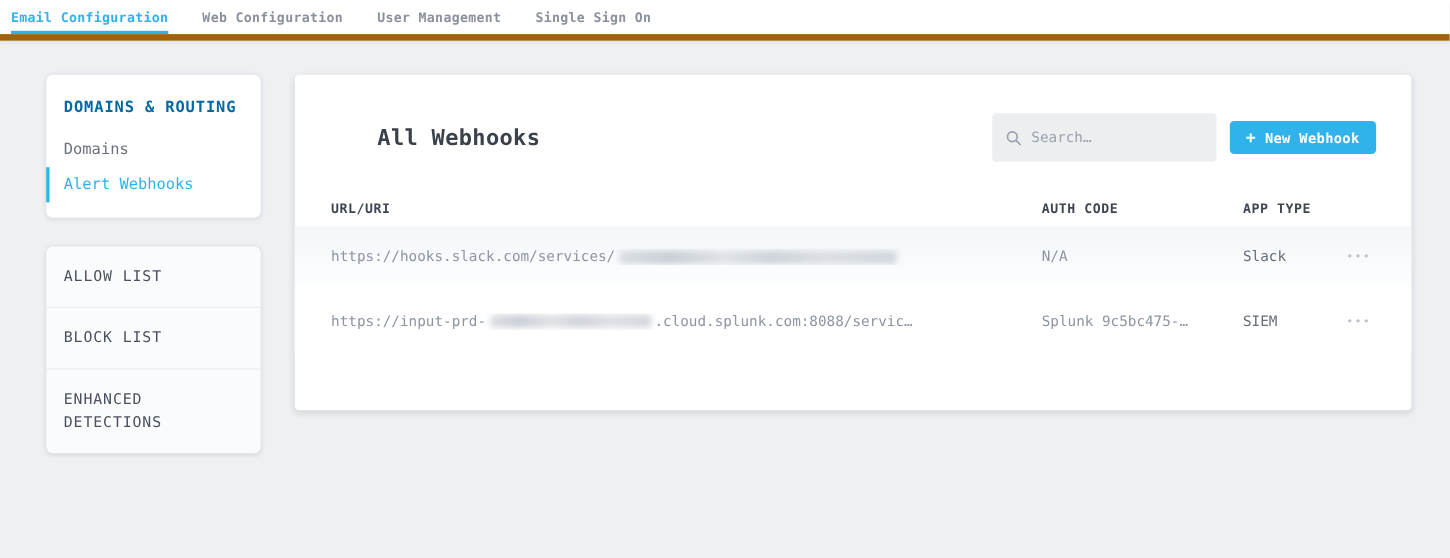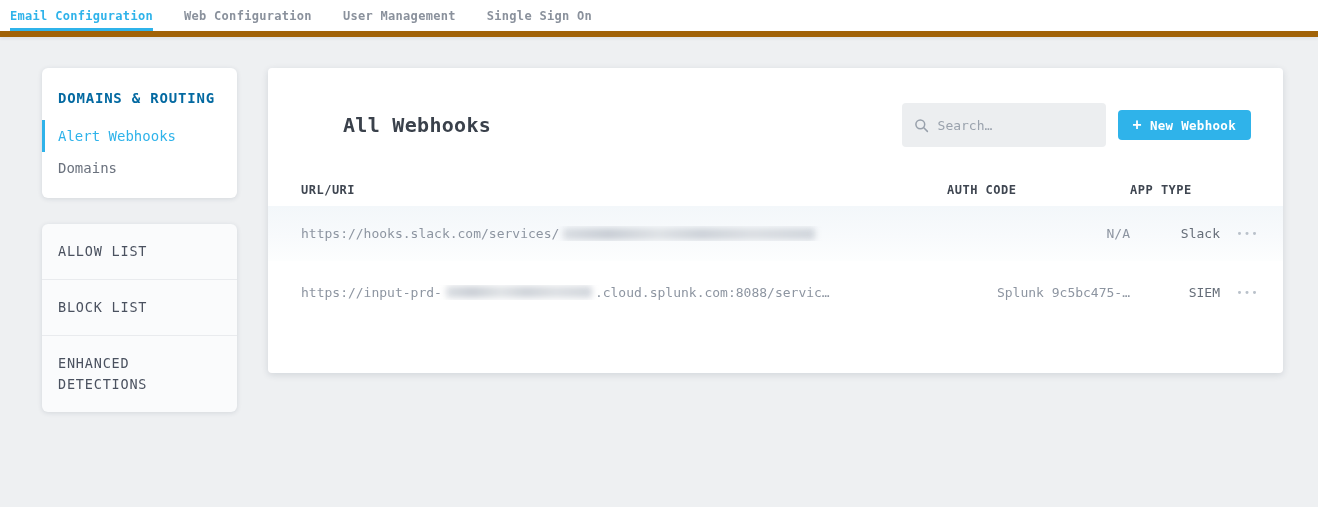--- a/index.html
+++ b/index.html
@@ -93,21 +93,21 @@
   .thead, .trow {
     display:grid;
     grid-template-columns:646px 183px 90px 1fr;
     align-items:center;
     padding:0 24px 0 33px;
   }
   .thead { height:32px; margin-top:27px; }
   .thead div {
     font-size:12px; font-weight:bold; color:#3f4651; letter-spacing:.5px;
   }
-  .trow { font-size:13px;text-align:right; }
+  .trow { font-size:13px; }
   .trow.r1 { height:55px; background:linear-gradient(180deg,#f3f7fa 0%,#f8fafc 55%,#fdfefe 100%); }
   .trow.r2 { height:62px; background:#fff; }
   .cell { color:#8d95a1; white-space:nowrap; overflow:hidden; }
   .cell.url { display:flex; align-items:center; }
   .cell.app { color:#666e79; }
   .cell.menu {
     color:#b9c1ca; font-size:10px; letter-spacing:1.5px;
     cursor:pointer; user-select:none; padding-left:4px;
   }
   .redacted {
@@ -126,22 +126,22 @@
   <div class="tab">Web Configuration</div>
   <div class="tab">User Management</div>
   <div class="tab">Single Sign On</div>
 </nav>
 
 <div class="content">
 
   <aside class="sidebar">
     <div class="side-card card1">
       <div class="side-title">DOMAINS &amp; ROUTING</div>
+      <div class="side-item">Domains</div>
       <div class="side-item active">Alert Webhooks</div>
-      <div class="side-item">Domains</div>
     </div>
     <div class="side-card card2">
       <div class="side-section">ALLOW LIST</div>
       <div class="side-section">BLOCK LIST</div>
       <div class="side-section">ENHANCED DETECTIONS</div>
     </div>
   </aside>
 
   <main class="card">
     <div class="card-head">

